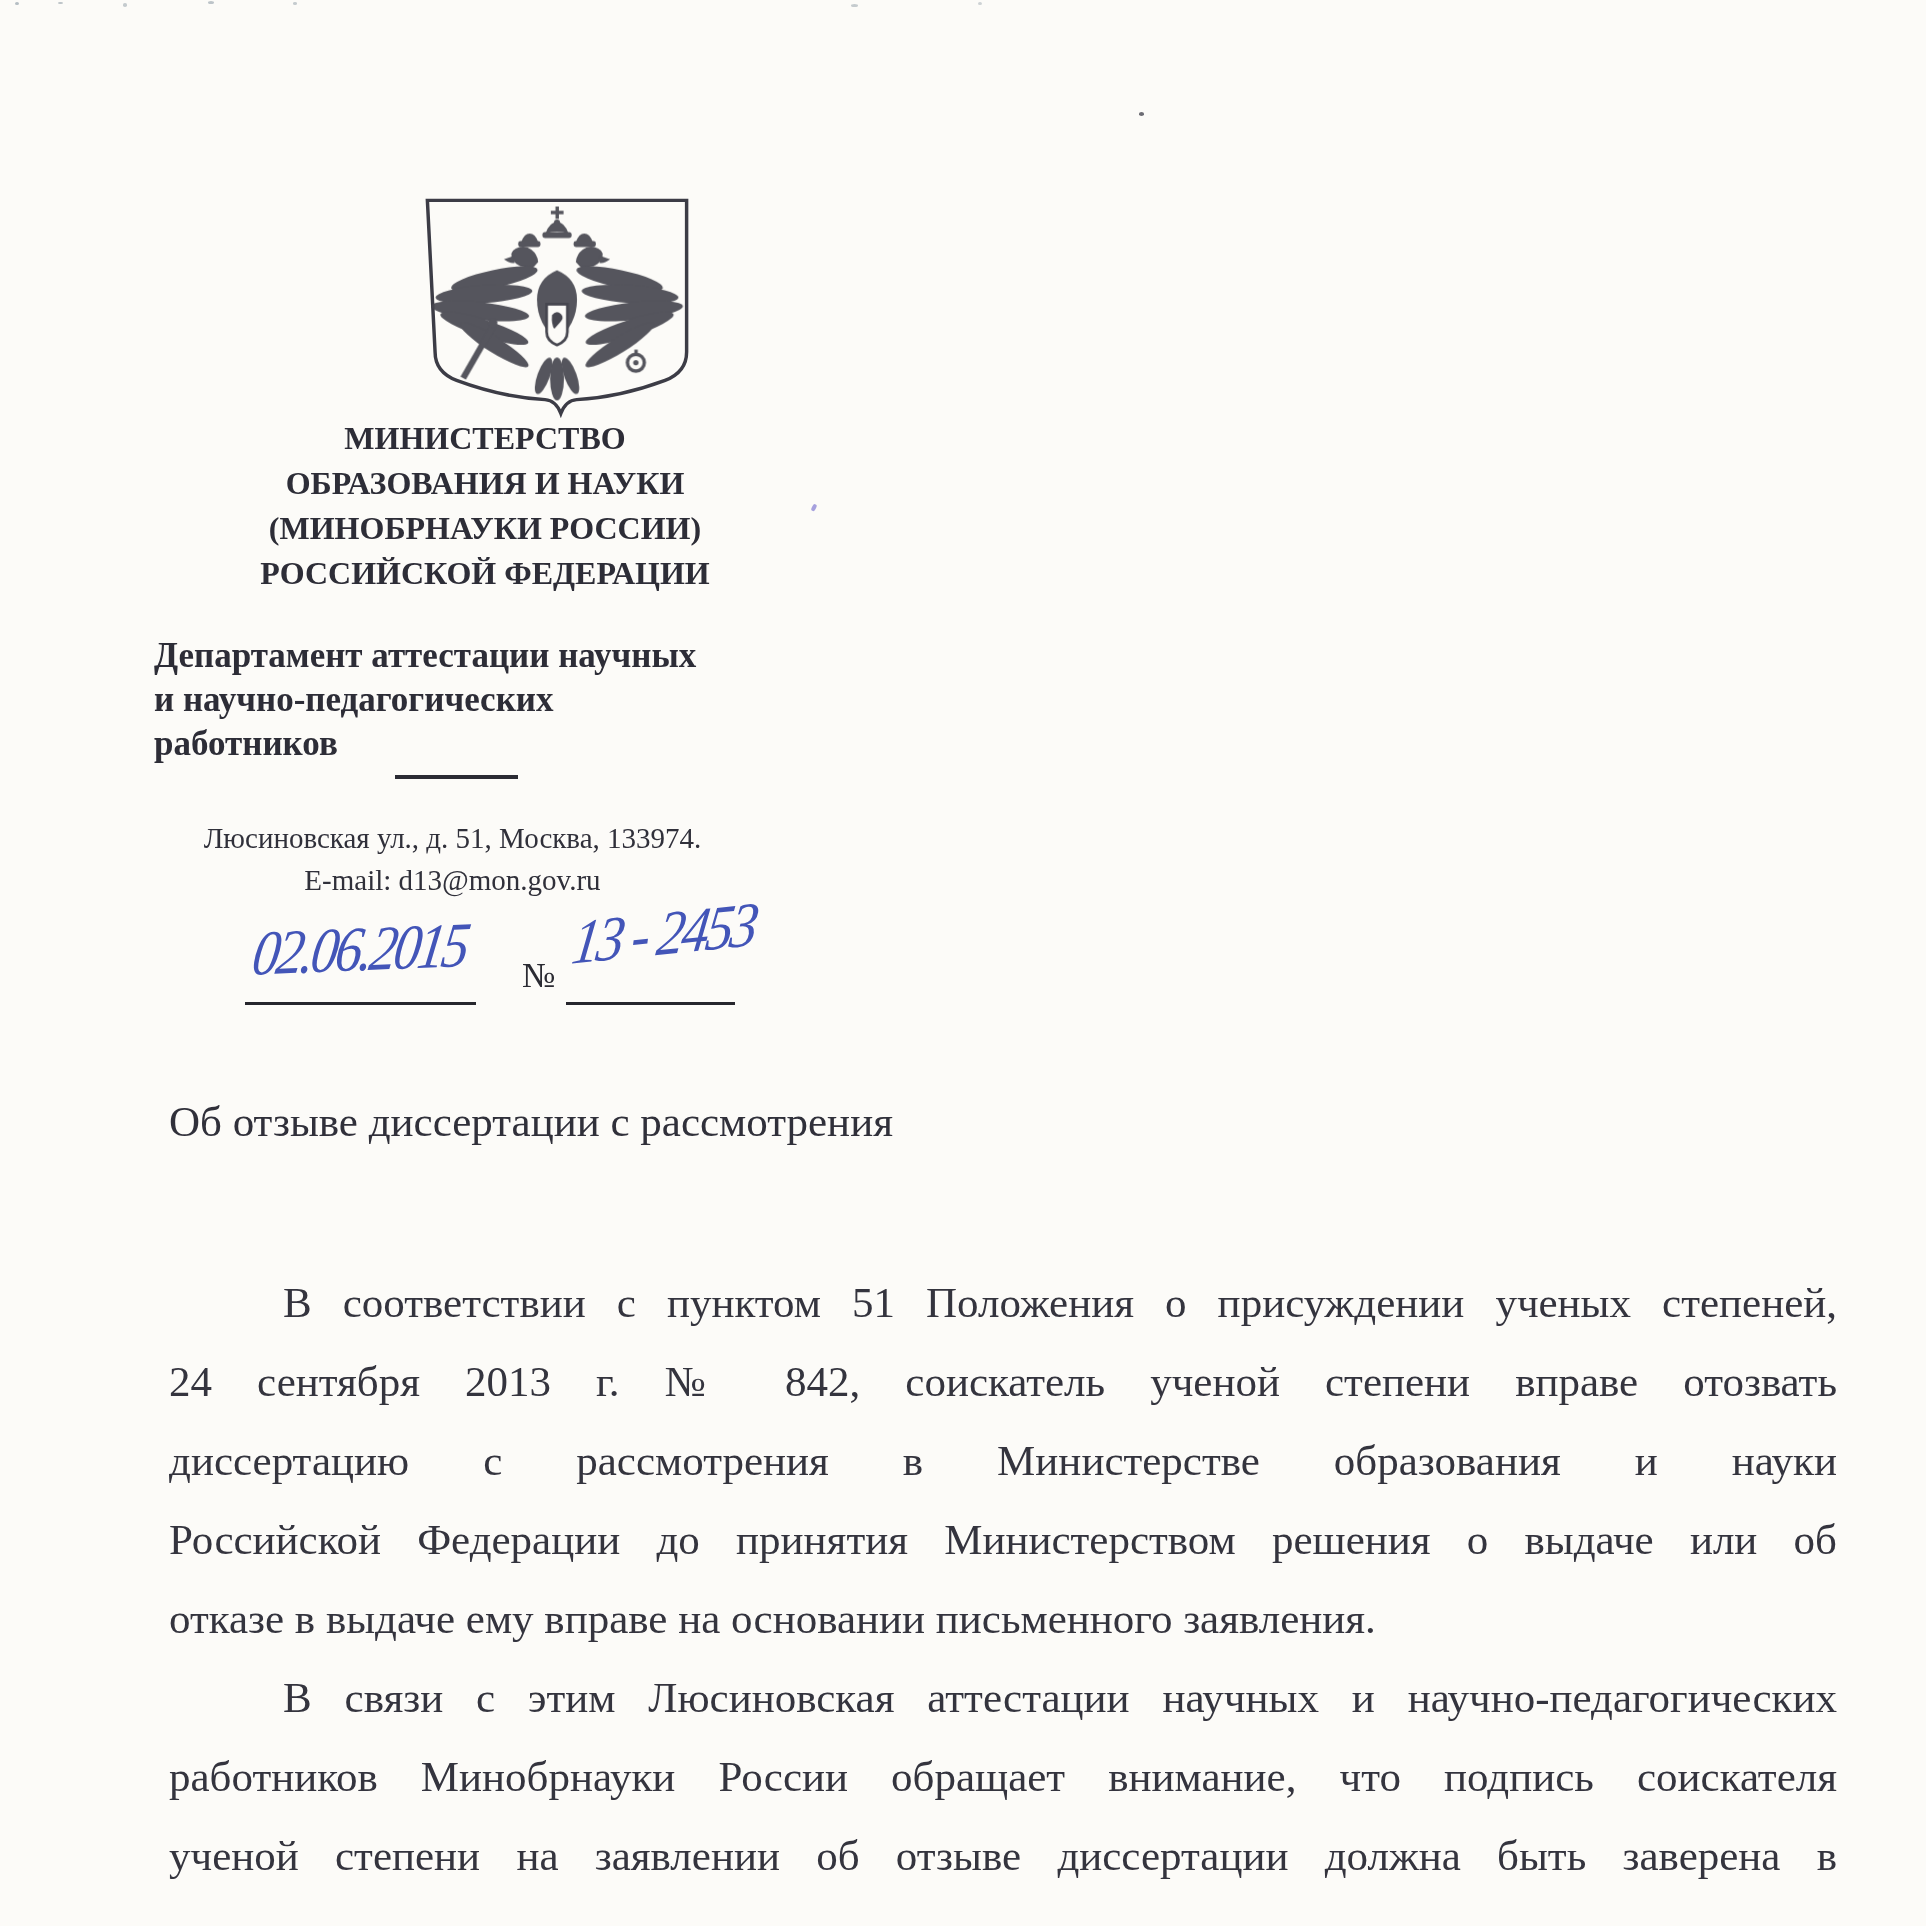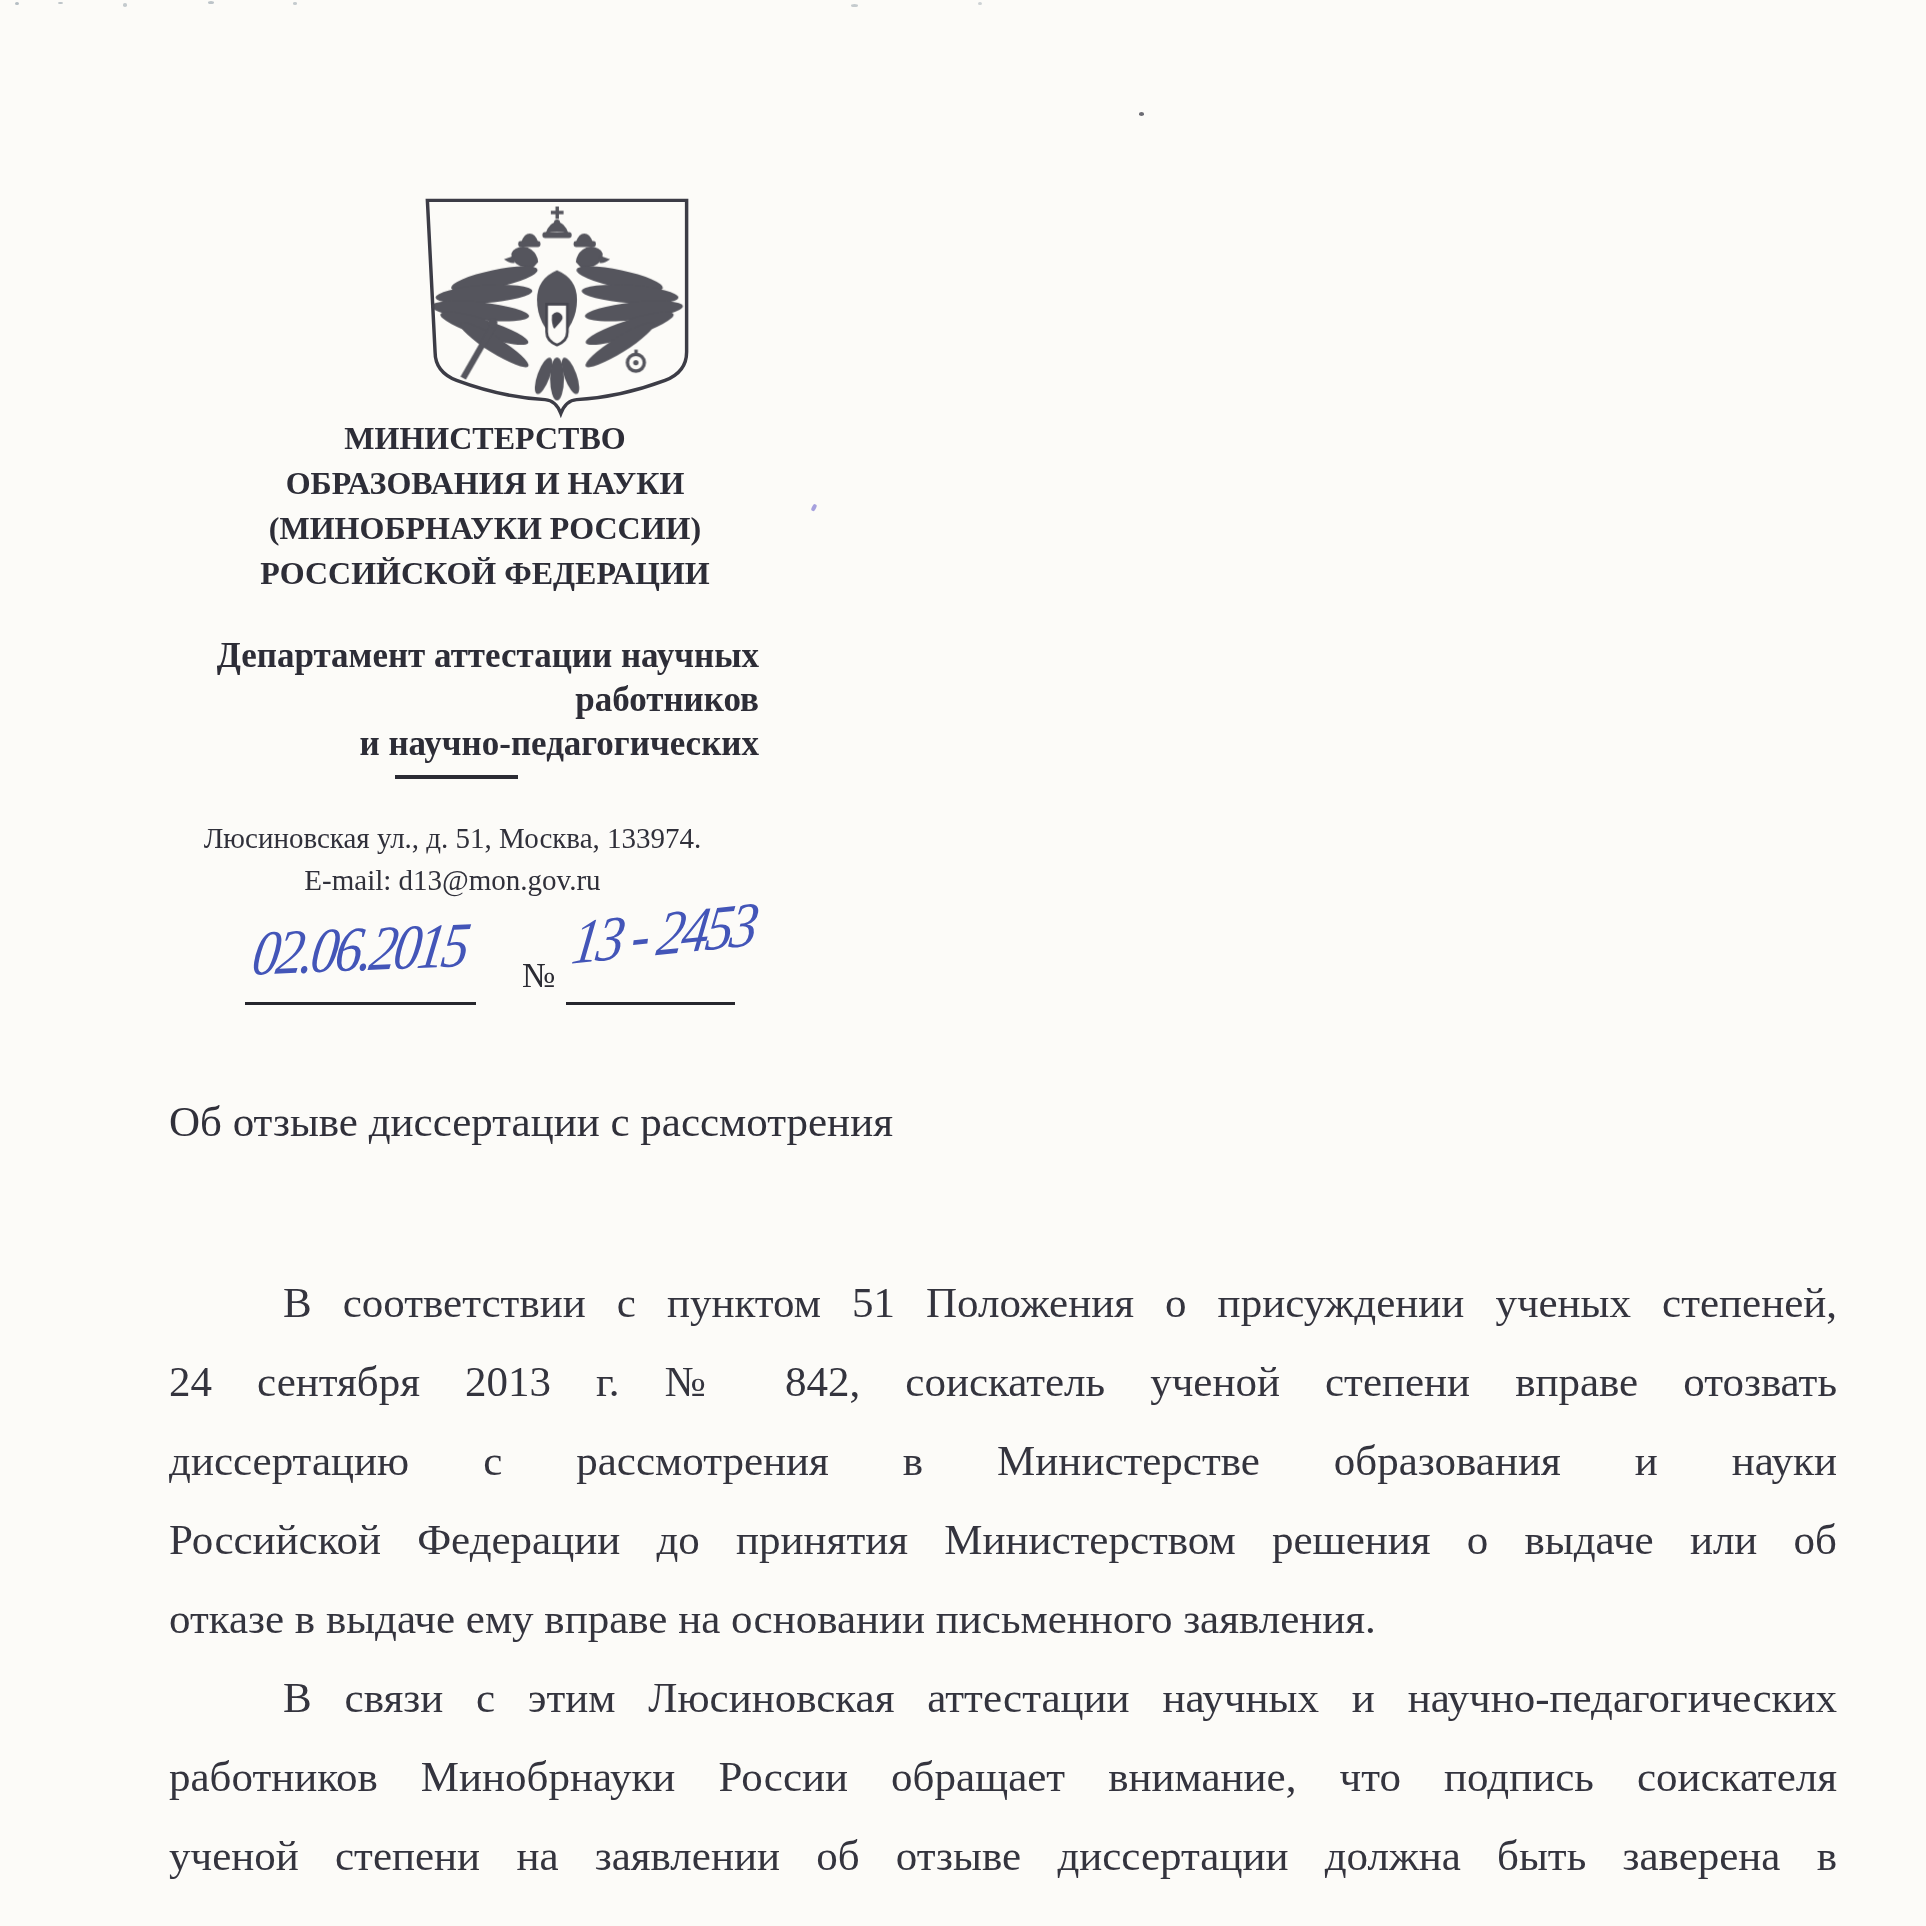--- a/index.html
+++ b/index.html
@@ -10,21 +10,21 @@
     background:#fcfbf8;
     font-family:"Liberation Serif","DejaVu Serif",serif;
     color:#32323b;
     overflow:hidden;
   }
   .abs{position:absolute;}
   
   .emblem-box{left:420px;top:195px;width:274px;height:225px;}
   .ministry{left:173px;top:416px;width:624px;text-align:center;
     font-size:32px;line-height:45px;font-weight:bold;color:#2d2d37;}
-  .department{left:154px;top:634px;width:605px;text-align:right;
+  .department{left:154px;top:634px;width:605px;text-align:left;
     font-size:35px;line-height:44px;font-weight:bold;color:#2d2d37;}
   .divider{left:395px;top:775px;width:123px;height:3.9px;background:#2b2b33;}
   .address{left:150px;top:817px;width:605px;text-align:center;
     font-size:29px;line-height:42px;color:#30303a;}
   
   .underline{height:3.1px;background:#26262d;}
   .u-date{left:245px;top:1002px;width:231px;}
   .u-num{left:566px;top:1002px;width:169px;}
   .no-label{left:522px;top:956px;font-size:35px;color:#2b2b33;}
   .handwriting{
@@ -101,22 +101,22 @@
 
   <div class="abs ministry">
     <div>МИНИСТЕРСТВО</div>
     <div>ОБРАЗОВАНИЯ И НАУКИ</div>
     <div>(МИНОБРНАУКИ РОССИИ)</div>
     <div>РОССИЙСКОЙ ФЕДЕРАЦИИ</div>
   </div>
 
   <div class="abs department">
     <div>Департамент аттестации научных</div>
+    <div>и научно-педагогических</div>
     <div>работников</div>
-    <div>и научно-педагогических</div>
   </div>
 
   <div class="abs divider"></div>
 
   <div class="abs address">
     <div>Люсиновская ул., д. 51, Москва, 133974.</div>
     <div>E-mail: d13@mon.gov.ru</div>
   </div>
 
   <div class="abs handwriting hw-date">02.06.2015</div>

